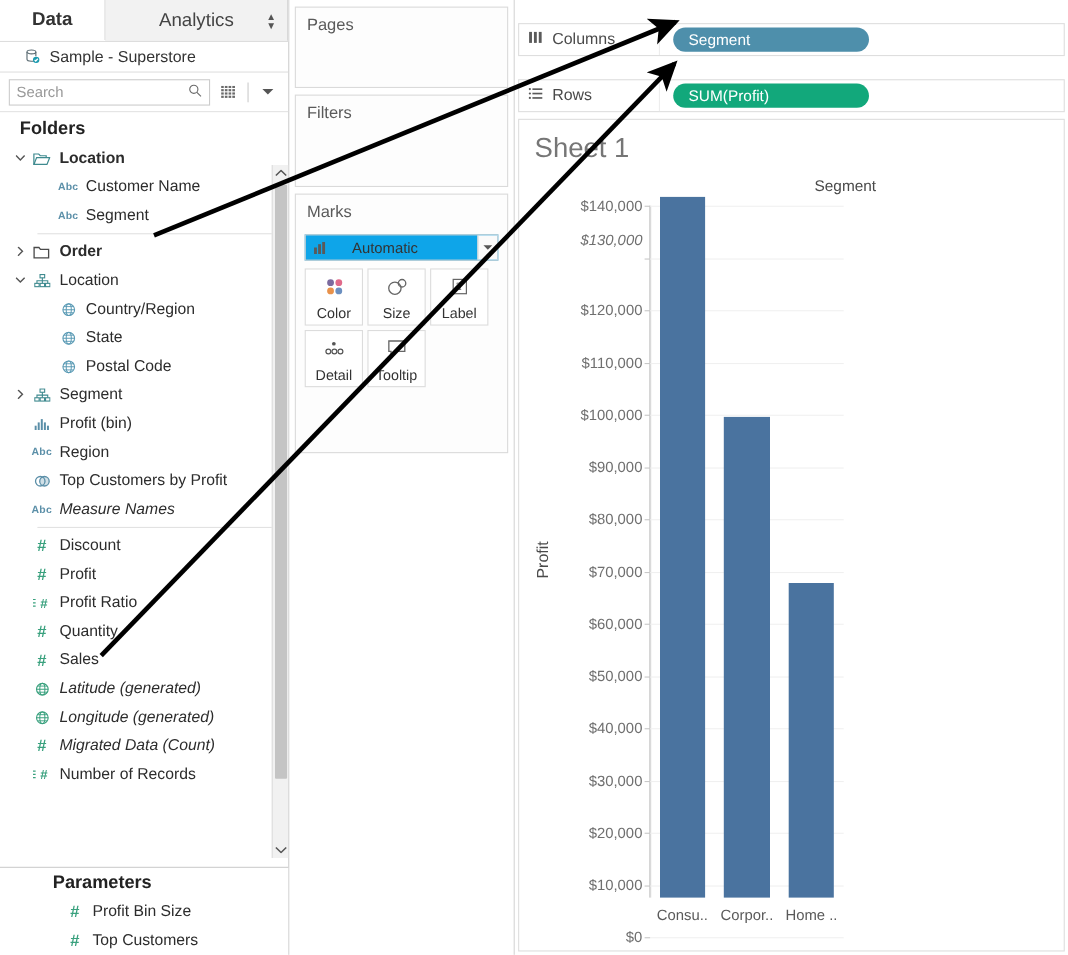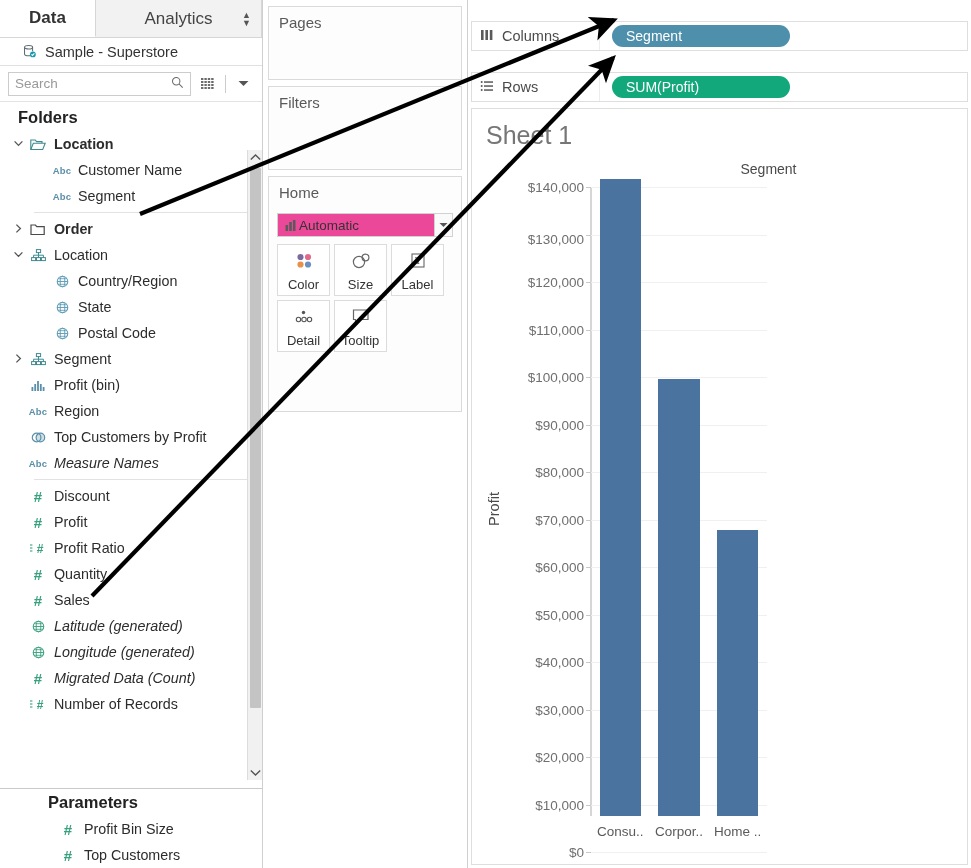--- a/index.html
+++ b/index.html
@@ -85,22 +85,22 @@
   #cards {
     width: 205px; background:#ffffff; padding:6px 5px 0 5px;
     border-right:1px solid #cfcfcf;
   }
   .card { border:1px solid #dadada; background:#fdfdfd; margin-bottom:6px; }
   .card-title { font-size:15px; color:#5a5a5a; padding:7px 0 0 10px; }
   .card.pages { height:74px; }
   .card.filters { height:84px; }
   .card.marks { height:236px; }
   .marks-type {
-    margin:12px 8px 0 8px; height:24px; border:1px solid #d2d2d2; background:#ec4899;
-    display:flex; align-items:center; gap:0; padding:0 4px;
+    margin:12px 8px 0 8px; height:24px; border:1px solid #d2d2d2; background:#0ea5e9;
+    display:flex; align-items:center; gap:21px; padding:0 4px;
     font-size:13.5px; color:#333; position:relative;
   }
   .marks-type .dd {
     position:absolute; right:0; top:0; bottom:0; width:18px;
     border-left:1px solid #d2d2d2; display:flex; align-items:center; justify-content:center;
     font-size:8px; color:#444; background:#fafafa;
   }
   .mark-btns { margin:7px 8px 0 8px; display:flex; flex-wrap:wrap; gap:4px; }
   .mark-btn {
     width:53px; height:52px; border:1px solid #dcdcdc; background:#fff;
@@ -516,21 +516,21 @@
 
     <div class="card pages">
       <div class="card-title">Pages</div>
     </div>
 
     <div class="card filters">
       <div class="card-title">Filters</div>
     </div>
 
     <div class="card marks">
-      <div class="card-title">Home</div>
+      <div class="card-title">Marks</div>
 
       <div class="marks-type">
         <span style="display:flex;padding-left:3px;">
           <svg width="14" height="11" viewBox="0 0 14 11">
             <rect x="0.5" y="5" width="2.6" height="6" fill="#5a5a5a"></rect>
             <rect x="4.2" y="2" width="2.6" height="9" fill="#5a5a5a"></rect>
             <rect x="7.9" y="0" width="2.6" height="11" fill="#5a5a5a"></rect>
           </svg>
         </span>
         <span>Automatic</span>
@@ -677,21 +677,21 @@
             <div class="tick-mark" style="top: 190px;"></div>
             <div class="tick-label" style="top: 190px;">$100,000</div>
             <div class="gridline" style="top: 142.5px;"></div>
             <div class="tick-mark" style="top: 142.5px;"></div>
             <div class="tick-label" style="top: 142.5px;">$110,000</div>
             <div class="gridline" style="top: 95px;"></div>
             <div class="tick-mark" style="top: 95px;"></div>
             <div class="tick-label" style="top: 95px;">$120,000</div>
             <div class="gridline" style="top: 47.5px;"></div>
             <div class="tick-mark" style="top: 47.5px;"></div>
-            <div class="tick-label" style="top: 52px;">$130,000</div>
+            <div class="tick-label" style="top: 31px; font-style: italic;">$130,000</div>
             <div class="gridline" style="top: 0px;"></div>
             <div class="tick-mark" style="top: 0px;"></div>
             <div class="tick-label" style="top: 0px;">$140,000</div>
             <div class="bar" style="left: 8.8px; width: 41.0667px; height: 637.065px; bottom: 0px; background: rgb(74, 115, 159);"></div>
             <div class="x-label" style="left: 29.3333px;">Consu..</div>
             <div class="bar" style="left: 67.4667px; width: 41.0667px; height: 436.9px; bottom: 0px; background: rgb(74, 115, 159);"></div>
             <div class="x-label" style="left: 88px;">Corpor..</div>
             <div class="bar" style="left: 126.133px; width: 41.0667px; height: 286.42px; bottom: 0px; background: rgb(74, 115, 159);"></div>
             <div class="x-label" style="left: 146.667px;">Home ..</div>
           </div>

